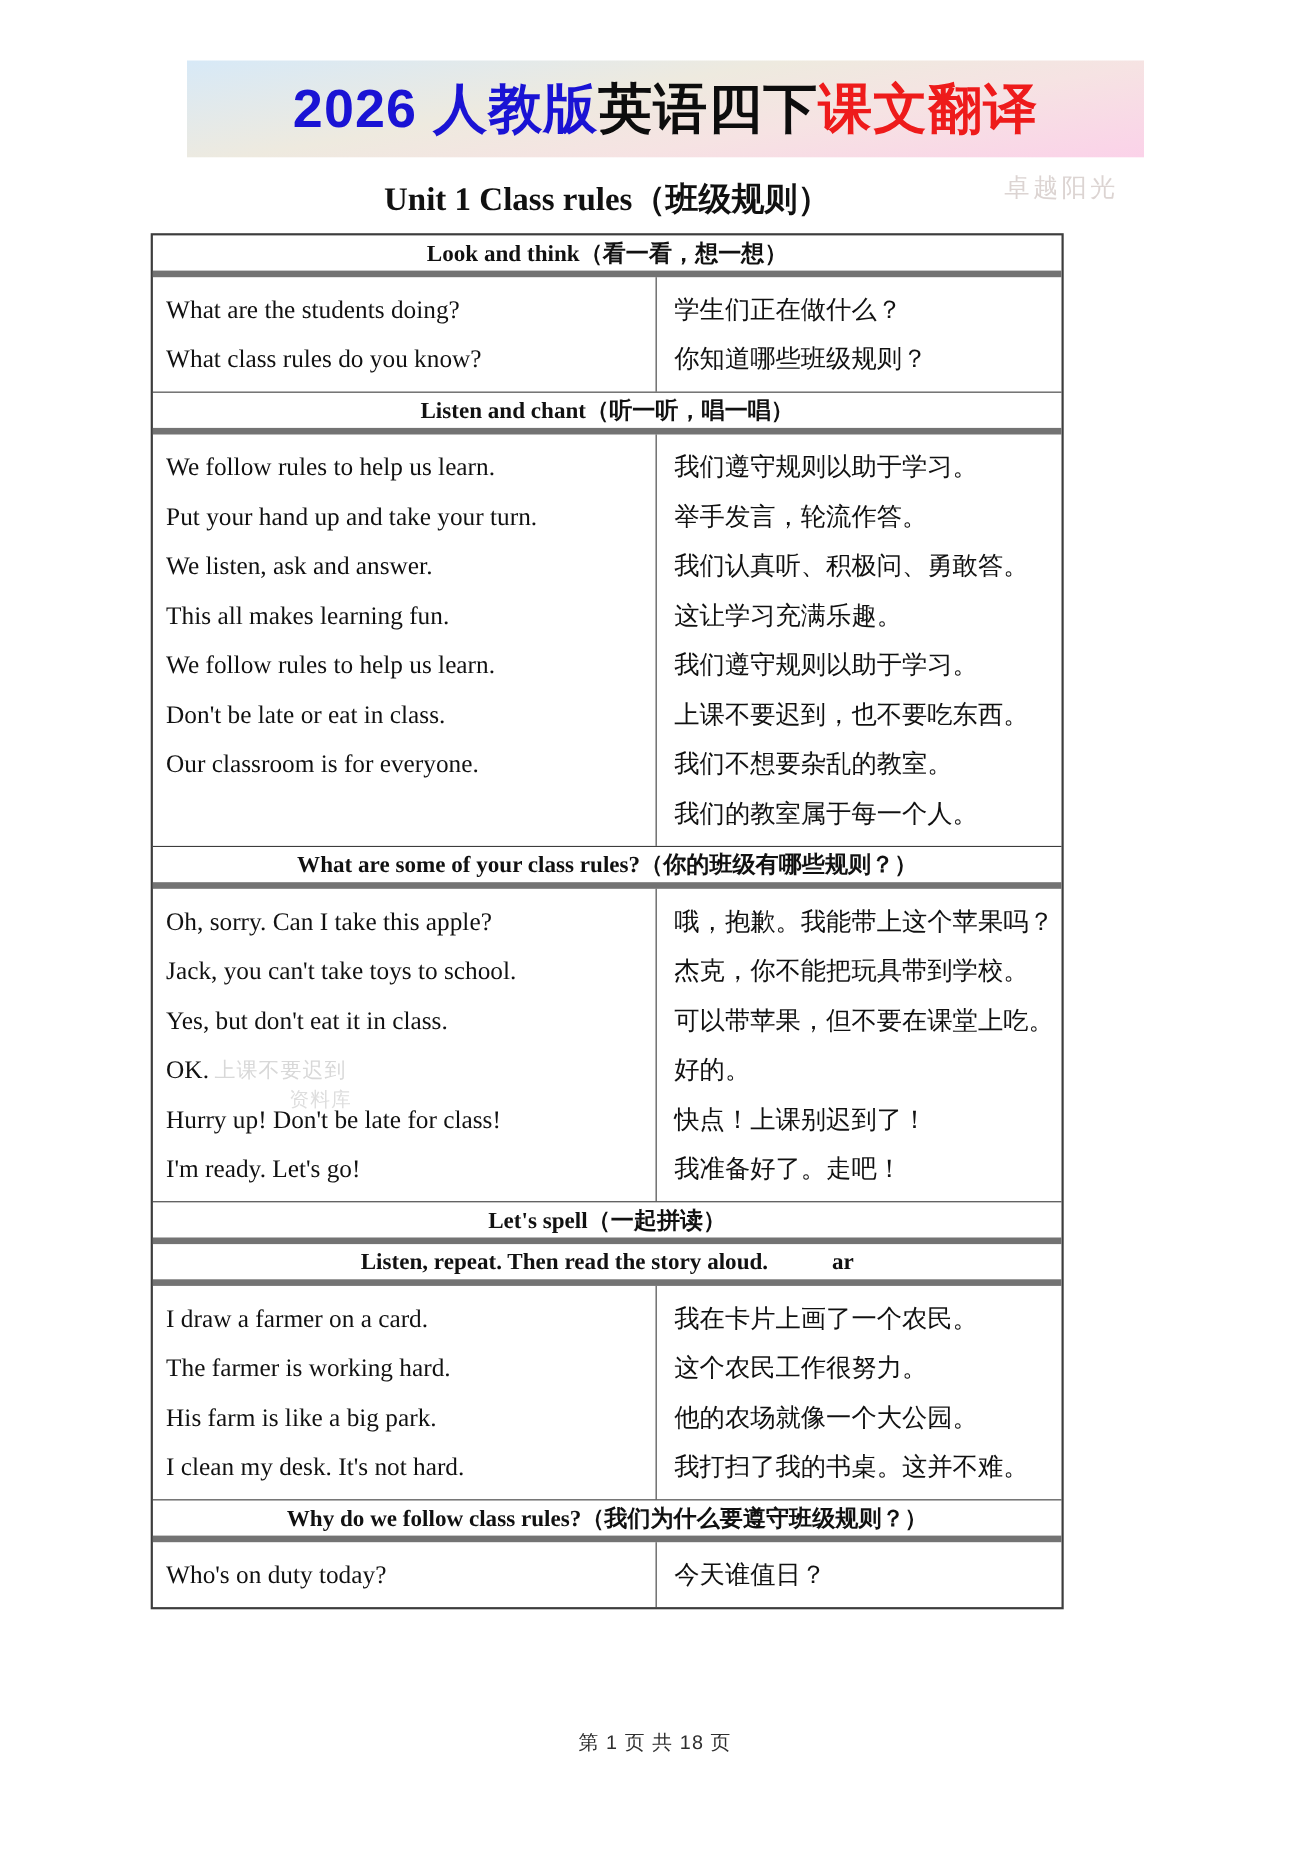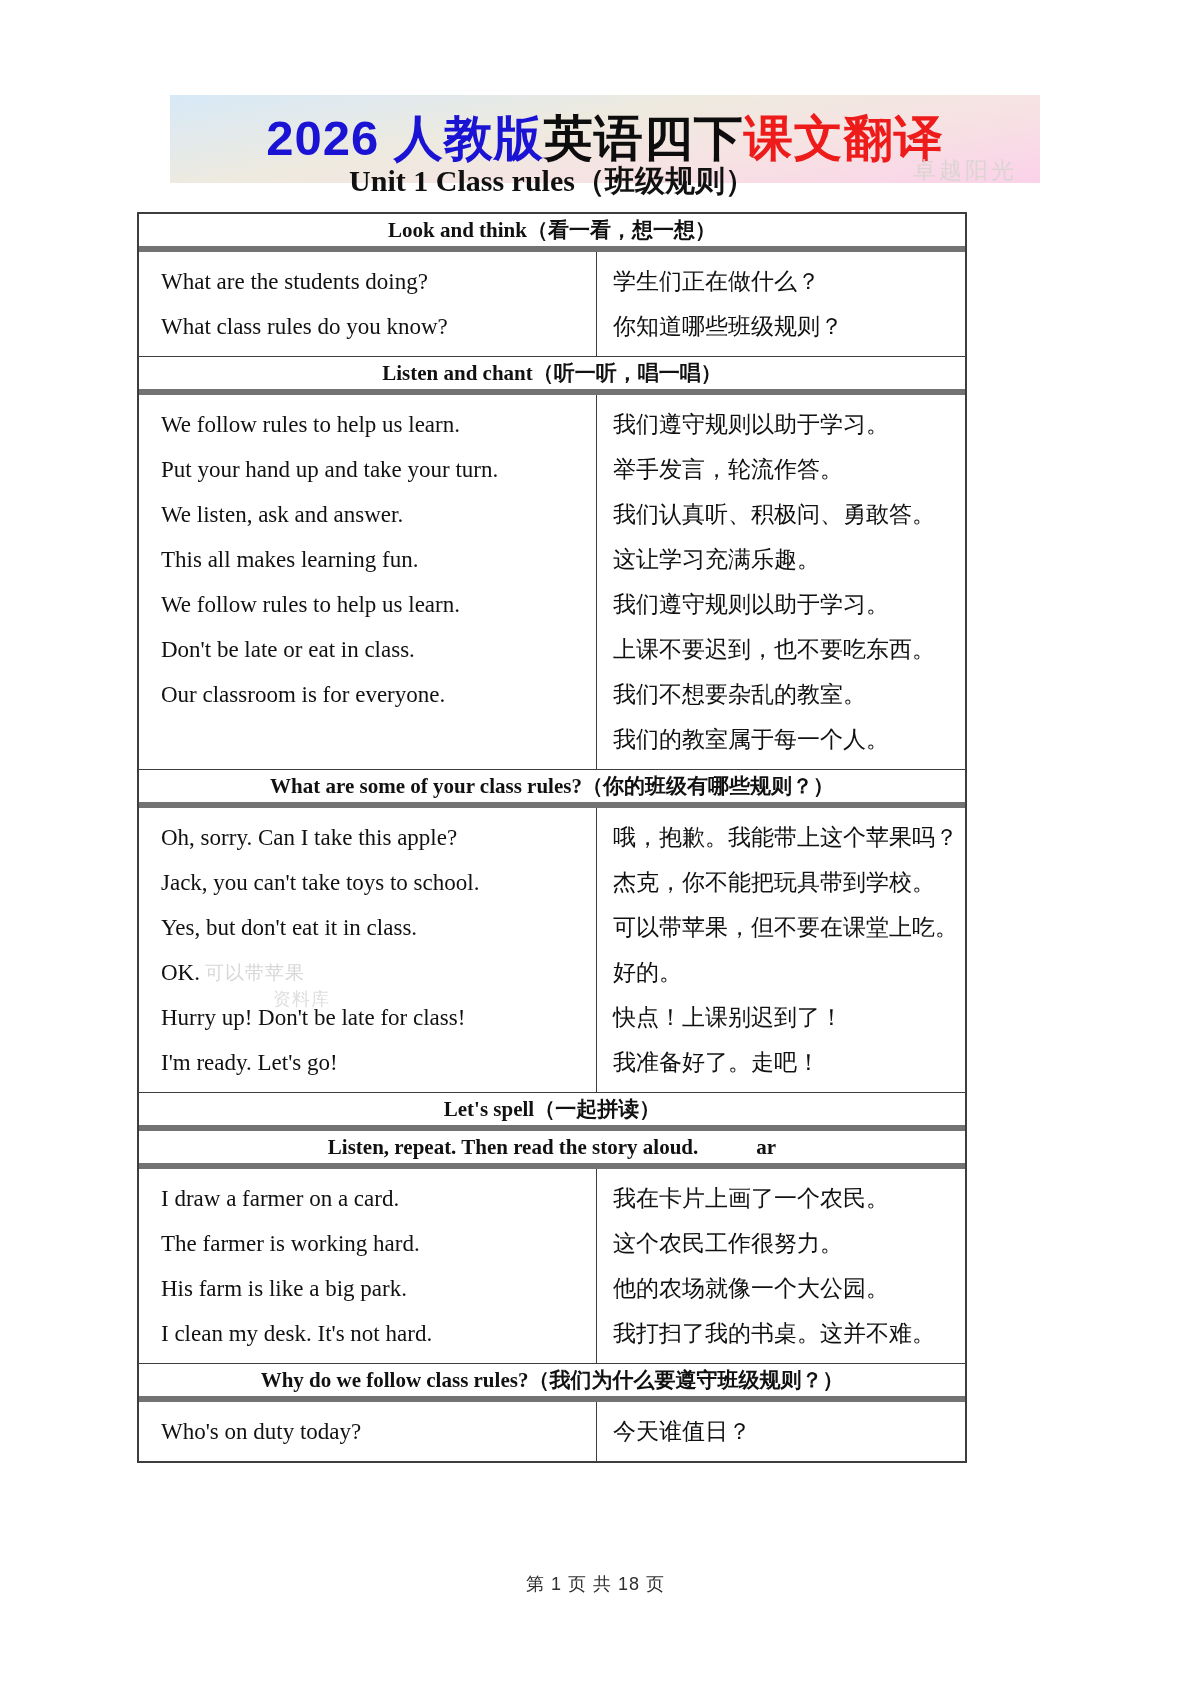--- a/index.html
+++ b/index.html
@@ -9,21 +9,21 @@
     font-family:"Liberation Serif","DejaVu Serif",serif;
     color:#111;
   }
 
   
   .banner {
     position:absolute; left:170px; top:55px; width:870px; height:88px;
     background:linear-gradient(170deg,#d7e9f7 0%,#eeeadf 40%,#f6e3e3 65%,#fbd2e9 100%);
     display:flex; align-items:center; justify-content:center;
     font-family:"Liberation Sans","DejaVu Sans",sans-serif;
-    font-weight:700; font-size:49px; letter-spacing:1px; white-space:nowrap;margin-top:40px;
+    font-weight:700; font-size:49px; letter-spacing:1px; white-space:nowrap;
   }
 
   .page-title {
     position:absolute; left:137px; top:161px; width:830px;
     text-align:center; font-weight:700; font-size:30px; white-space:nowrap;
   }
 
   .wm-top {
     position:absolute; left:913px; top:155px;
     font-size:23px; letter-spacing:3px; color:#dcd4d2; white-space:nowrap;
@@ -36,21 +36,21 @@
   }
   .hdr-row {
     height:38px; border-bottom:6px solid #737373;
     display:flex; align-items:center; justify-content:center;
     font-weight:700; font-size:21px; white-space:nowrap;
   }
   .hdr-extra { margin-left:58px; }
   .content-row { display:flex; border-bottom:1px solid #3d3d3d; }
   .doc-table > .content-row:last-child { border-bottom:none; }
   .cell { padding-top:7px; padding-bottom:7px; }
-  .cell.left  { width:458px; border-right:1px solid #3d3d3d; padding-left:22px; }
+  .cell.left  { width:458px; border-right:1px solid #3d3d3d; padding-left:12px; }
   .cell.right { flex:1; padding-left:16px; }
   .line {
     height:45px; display:flex; align-items:center;
     font-size:23px; white-space:nowrap;
   }
 
   
   .wm-inline { position:relative; display:inline-block; margin-left:5px;
     font-size:19px; color:#d8d8d8; letter-spacing:1px; }
   .wm-inline .wm2 {
@@ -163,21 +163,21 @@
           <span>Oh, sorry. Can I take this apple?</span>
         </div>
         <div class="line">
           <span>Jack, you can't take toys to school.</span>
         </div>
         <div class="line">
           <span>Yes, but don't eat it in class.</span>
         </div>
         <div class="line">
           <span>OK.</span>
-          <span class="wm-inline"><span>可以带苹果</span><span class="wm2">资料库</span></span>
+          <span class="wm-inline"><span>上课不要迟到</span><span class="wm2">资料库</span></span>
         </div>
         <div class="line">
           <span>Hurry up! Don't be late for class!</span>
         </div>
         <div class="line">
           <span>I'm ready. Let's go!</span>
         </div>
       </div>
       <div class="cell right">
         <div class="line">

